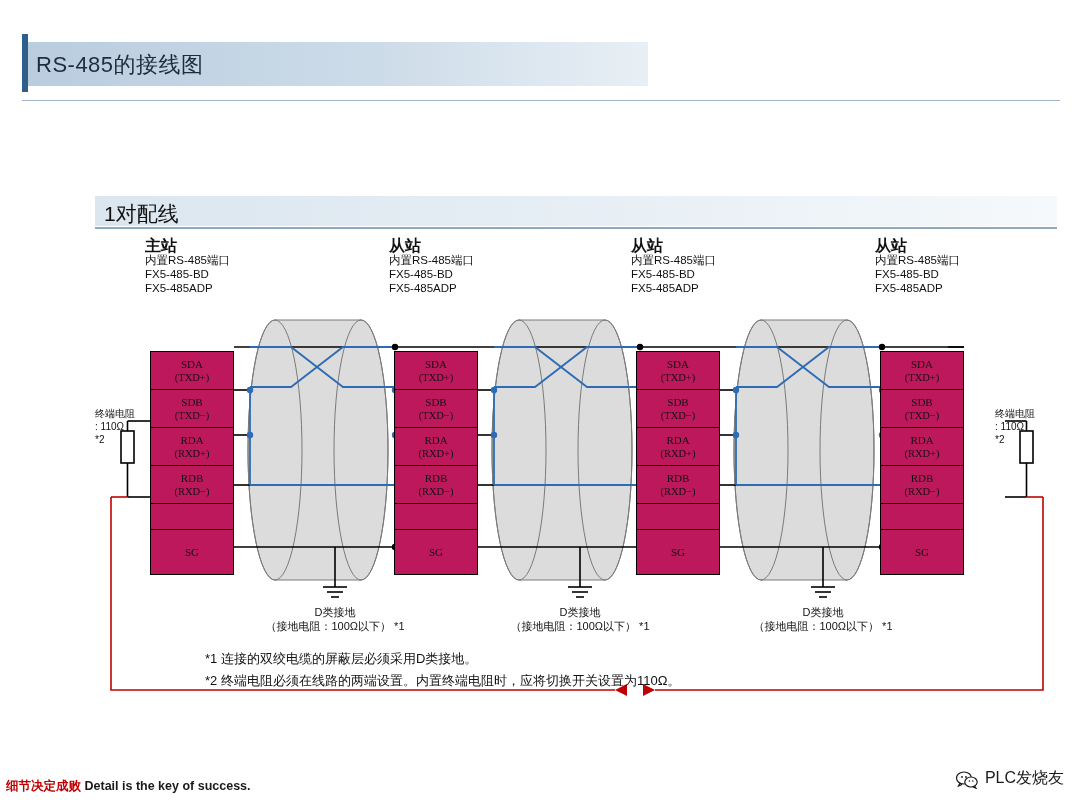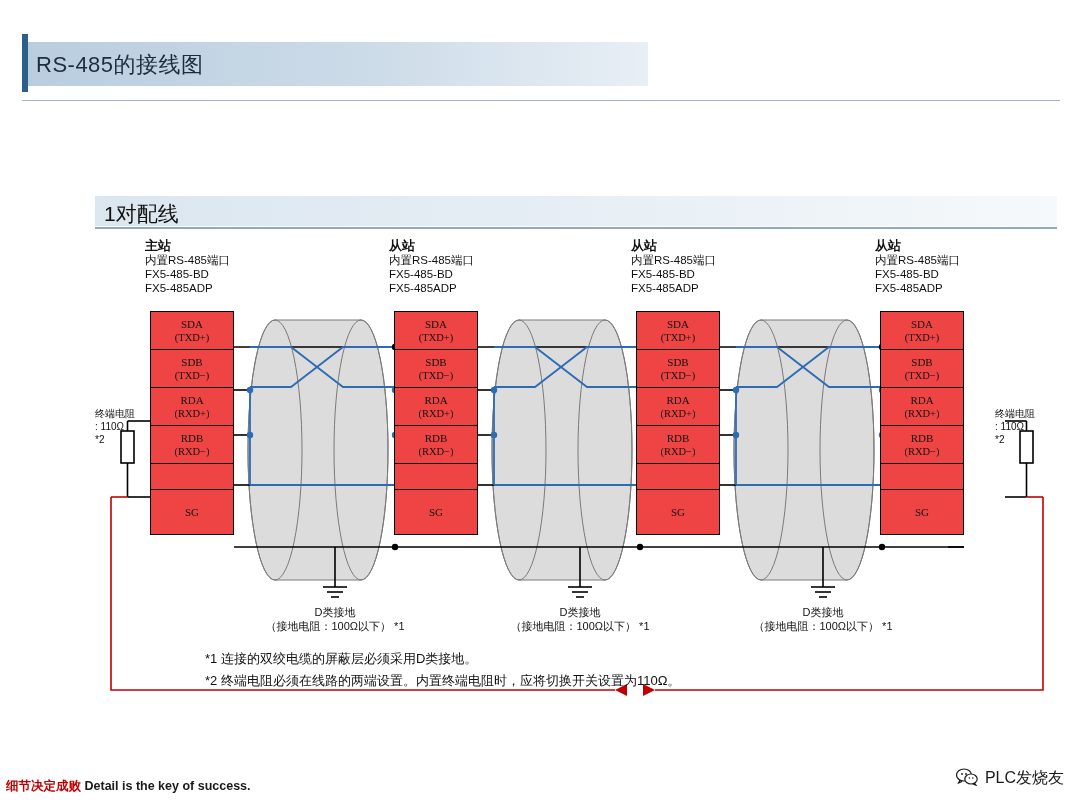--- a/index.html
+++ b/index.html
@@ -77,30 +77,31 @@
 
   .station-head {
     position: absolute;
     font-size: 11.5px;
     line-height: 14px;
     color: #111;
     white-space: nowrap;
   }
   .station-head .cn {
     font-weight: bold;
-    font-size: 13px;
+    font-size: 16px;
   }
 
   
   .block {
     position: absolute;
     width: 84px;
     border: 1.4px solid #000;
-    background: #ef4444;
+    background: #be185d;
     box-sizing: border-box;
+    margin-top: 40px;
   }
   .cell {
     height: 38px;
     border-bottom: 1.4px solid #000;
     box-sizing: border-box;
     display: flex;
     flex-direction: column;
     align-items: center;
     justify-content: center;
     font-size: 11px;
@@ -151,21 +152,21 @@
     left: 6px; top: 778px;
     font-size: 12.5px;
     color: #c00000;
     font-weight: bold;
   }
   .footer-text .en { color: #1a1a1a; }
   .wechat {
     position: absolute;
     right: 16px; top: 768px;
     display: flex;
-    align-items: flex-start;
+    align-items: flex-end;
     gap: 7px;
   }
   .wechat-icon {
     width: 22px; height: 18px;
   }
   .wechat-name {
     font-size: 16px;
     color: #1a1a1a;
   }
 </style>

